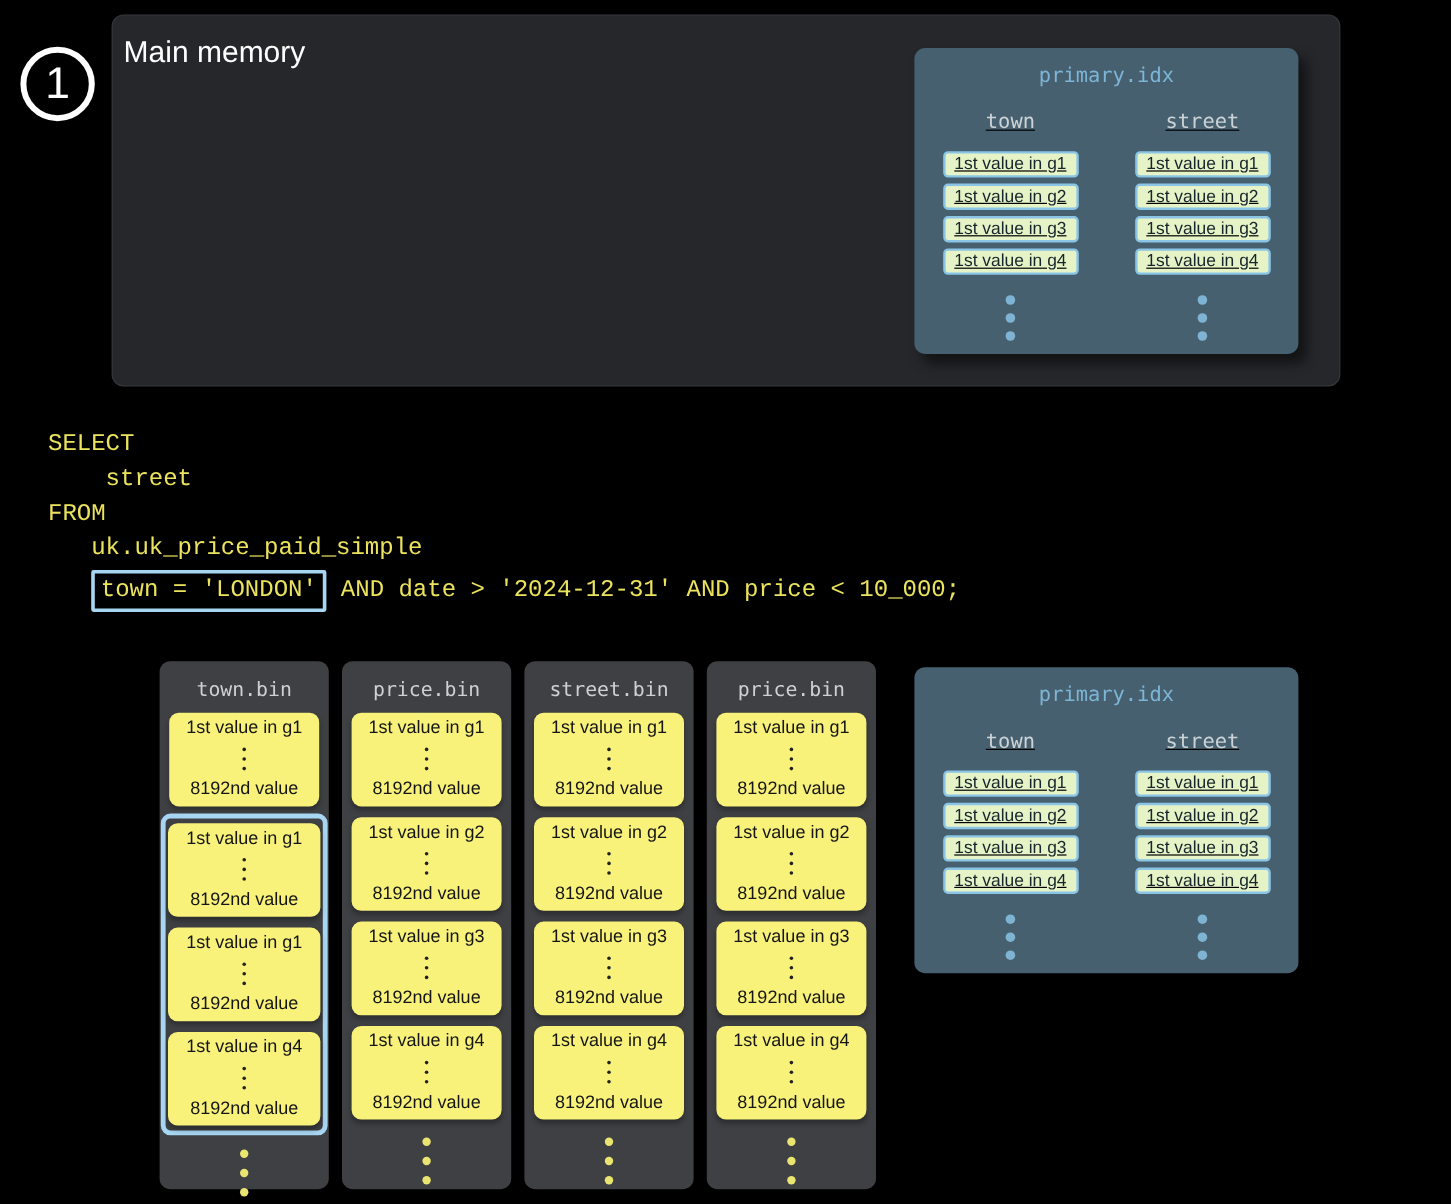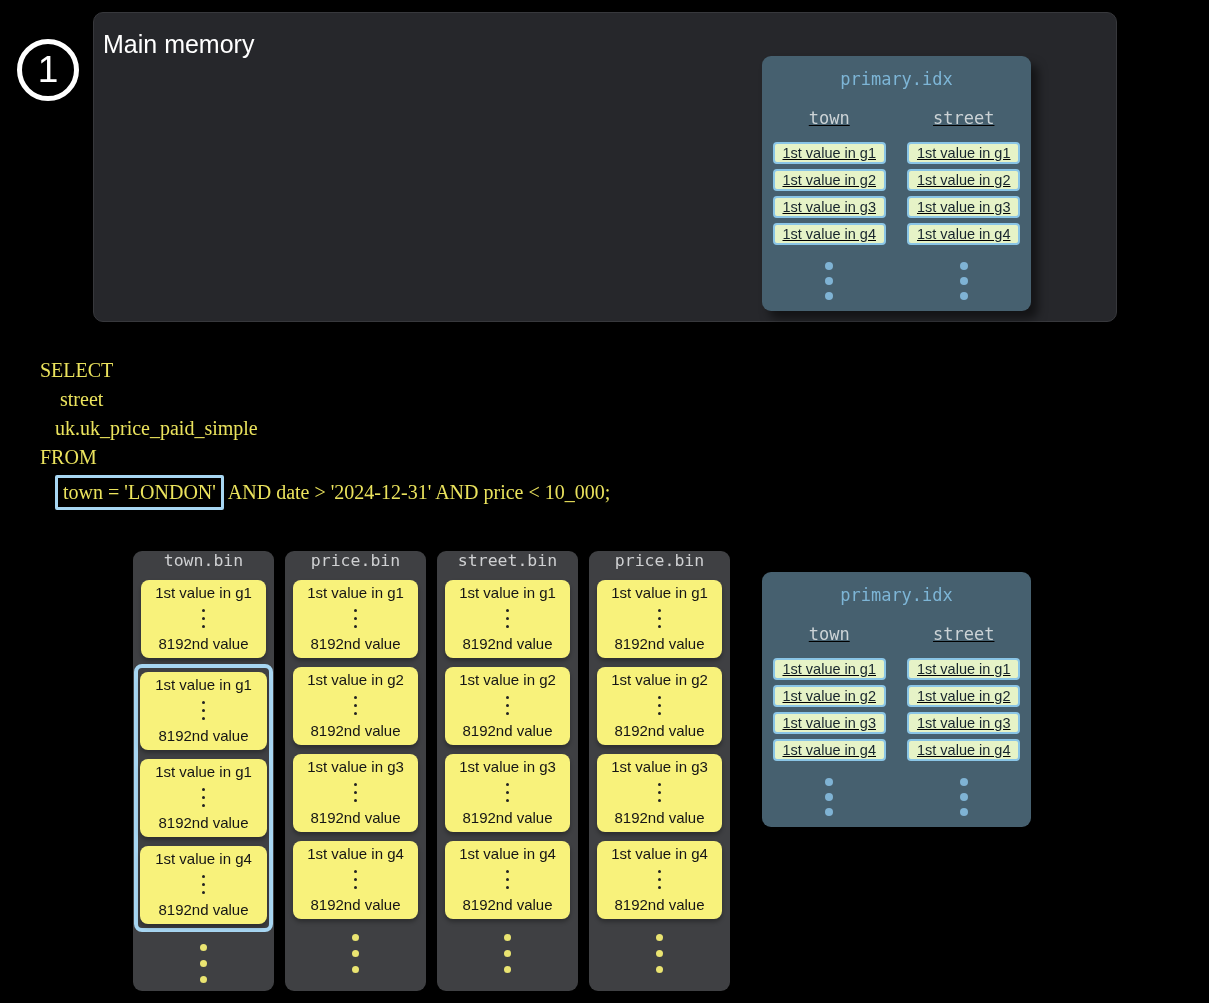--- a/index.html
+++ b/index.html
@@ -16,46 +16,46 @@
   .step-badge{position:absolute;left:17px;top:39px;width:52px;height:52px;
     border:5px solid #fff;border-radius:50%;display:flex;align-items:center;
     justify-content:center;color:#fff;font-size:37px;font-weight:400;}
 
   
   .main-memory{position:absolute;left:93px;top:12px;width:1024px;height:310px;
     background:var(--mm-bg);border:1px solid #37383c;border-radius:10px;box-sizing:border-box;}
   .mm-title{position:absolute;left:9px;top:17px;font-size:25px;color:#ffffff;}
 
   
-  .idx-card{position:absolute;width:269px;height:255px;background:var(--card-bg);
-    border-radius:9px;box-shadow:7px 8px 10px rgba(0,0,0,0.5);margin-top:16px;}
+  .idx-card{position:absolute;width:320px;height:255px;background:var(--card-bg);
+    border-radius:9px;box-shadow:7px 8px 10px rgba(0,0,0,0.5);}
   .idx-card-top{left:668px;top:27px;}
   .idx-card-bottom{left:762px;top:556px;}
   .idx-title{text-align:center;margin-top:13px;font-family:"DejaVu Sans Mono",monospace;
     font-size:17px;color:var(--idx-blue);}
   .idx-cols{display:flex;margin-top:19px;}
   .idx-col{flex:1;display:flex;flex-direction:column;align-items:center;text-decoration:underline;}
   .idx-header{font-family:"DejaVu Sans Mono",monospace;font-size:17px;color:#ccd3d6;margin-bottom:14px;}
   .chip{width:113px;box-sizing:border-box;background:var(--chip-bg);
     border:2px solid var(--chip-border);border-radius:4px;color:#16242c;
     font-size:14.5px;text-align:center;height:22px;line-height:18px;margin-bottom:5px;}
   .vdots{display:flex;flex-direction:column;align-items:center;gap:7px;margin-top:12px;}
   .vdots i{width:8px;height:8px;border-radius:50%;background:var(--dot-blue);}
 
   
-  .sql{position:absolute;left:40px;top:356px;font-family:Liberation Serif, serif;
+  .sql{position:absolute;left:40px;top:356px;font-family:Liberation Mono, monospace;
     font-size:20px;line-height:29px;color:var(--sql-yellow);}
   .sql-line{white-space:pre;height:29px;}
   .sql-last{display:flex;align-items:center;margin-top:6px;white-space:pre;}
   .sql-hl{border:3px solid var(--hl-border);border-radius:2px;padding:0 5px;}
 
   
   .bin-row{position:absolute;left:133px;top:551px;display:flex;gap:11px;}
   .bin-panel{width:141px;height:440px;background:var(--panel-bg);border-radius:9px;box-sizing:border-box;}
-  .bin-title{text-align:center;font-family:"DejaVu Sans Mono",monospace;
+  .bin-title{text-align:center;margin-top:14px;font-family:"DejaVu Sans Mono",monospace;
     font-size:16.5px;color:#cfd0d2;}
   .bin-body{margin-top:10px;padding:0 8px;display:flex;flex-direction:column;}
   .yblock{background:var(--block-yellow);border-radius:8px;height:78px;box-sizing:border-box;
     display:flex;flex-direction:column;align-items:center;justify-content:space-between;
     padding:4px 0 6px;color:#151515;font-size:15px;margin-bottom:9px;
     box-shadow:0 3px 4px rgba(0,0,0,0.3);}
   .bdots{display:flex;flex-direction:column;gap:5px;}
   .bdots i{width:3px;height:3px;border-radius:50%;background:#222;}
   .hl-box{border:4px solid var(--hl-border);border-radius:8px;padding:4px 2px 0;
     margin:-3px -7px 6px;}
@@ -101,22 +101,22 @@
               <i></i>
             </div>
           </div>
         </div>
       </div>
   </div>
 
   <div class="sql" id="sqlBlock">
       <div class="sql-line">SELECT</div>
       <div class="sql-line">    street</div>
+      <div class="sql-line">FROM</div>
       <div class="sql-line">   uk.uk_price_paid_simple</div>
-      <div class="sql-line">FROM</div>
       <div class="sql-line sql-last"><span>   </span><span class="sql-hl">town = 'LONDON'</span><span> AND date &gt; '2024-12-31' AND price &lt; 10_000;</span></div>
     </div>
 
   <div class="bin-row" id="binRow">
       <div class="bin-panel">
         <div class="bin-title">town.bin</div>
         <div class="bin-body">
           <div class="yblock">
             <span>1st value in g1</span>
             <div class="bdots">

